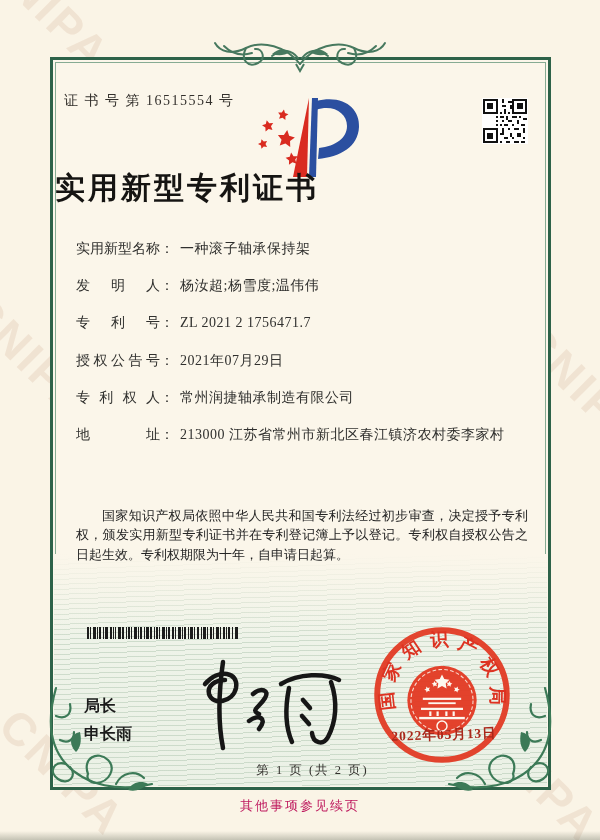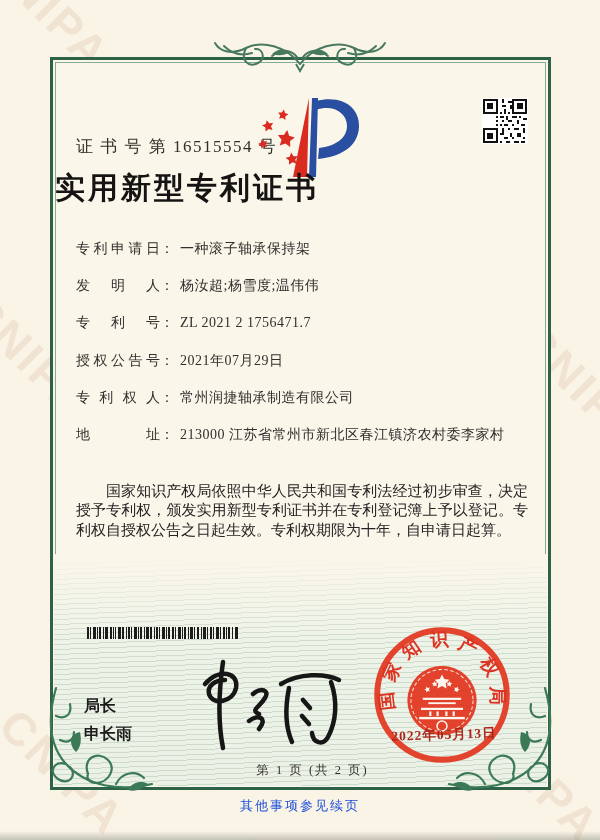--- a/index.html
+++ b/index.html
@@ -32,56 +32,56 @@
   }
   .guilloche{
     position:absolute;left:1px;right:1px;bottom:1px;height:232px;
     background-image:
       linear-gradient(180deg,#fbf6ea 0px, rgba(251,246,234,0) 85px),
       repeating-linear-gradient(178deg, rgba(122,160,128,0.28) 0 1px, rgba(122,160,128,0) 1px 5px),
       linear-gradient(180deg,#f0f4ea 0,#ebf1e6 100%);
   }
 
   
-  .cert-no{position:absolute;left:76px;top:92px;font-size:17px;letter-spacing:1.5px;color:#33302c;margin-top:43px;}
+  .cert-no{position:absolute;left:64px;top:92px;font-size:14px;letter-spacing:1.5px;color:#33302c;}
   .logo{position:absolute;left:256px;top:93px;width:115px;height:92px;}
   .qr{position:absolute;left:482px;top:98px;width:44px;height:44px;background:#fff;padding:1px;}
   .title{
     position:absolute;left:55px;top:168px;width:491px;text-align:left;
     font-size:30px;font-weight:bold;letter-spacing:3px;color:#151412;
   }
 
   
   .row{position:absolute;left:76px;font-size:14px;color:#30302e;white-space:nowrap;}
   .flabel{display:inline-block;width:84px;text-align:justify;text-align-last:justify;vertical-align:bottom;}
   .fcolon{display:inline-block;margin-right:6px;}
   .fvalue{letter-spacing:.5px;}
   .grant-right{position:absolute;left:259px;top:0;}
   .grant-right .flabel{width:70px;}
 
   
   .paras{
-    position:absolute;left:76px;top:482px;width:452px;
-    font-size:15px;line-height:19.3px;text-align:justify;color:#242424;
+    position:absolute;left:76px;top:506px;width:452px;
+    font-size:13px;line-height:19.3px;text-align:justify;color:#242424;
   }
   .paras p{margin:0;text-indent:2em;}
 
   
   .barcode{position:absolute;left:87px;top:627px;width:152px;height:12px;}
   .director{position:absolute;left:84px;top:692px;font-family:"Liberation Sans","DejaVu Sans",sans-serif;
     font-weight:bold;font-size:16px;color:#1c1c1c;line-height:28px;}
   .signature{position:absolute;left:185px;top:650px;width:170px;height:105px;}
   .seal{position:absolute;left:369px;top:622px;width:146px;height:146px;}
   .seal-date{
     position:absolute;left:370px;top:726px;width:148px;text-align:center;
     font-size:13.5px;font-weight:bold;color:#a9271a;letter-spacing:1px;
     transform:rotate(-2deg);
   }
   .page-info{position:absolute;left:55px;top:762px;width:515px;text-align:center;font-size:12.5px;color:#33312d;letter-spacing:2px;}
-  .footer-note{position:absolute;left:0;top:797px;width:600px;text-align:center;font-size:13px;color:#1d4ed8;letter-spacing:2px;}
+  .footer-note{position:absolute;left:0;top:797px;width:600px;text-align:center;font-size:13px;color:#be185d;letter-spacing:2px;}
 
   
   .orn-top{position:absolute;left:212px;top:40px;width:176px;height:40px;}
   .orn-bl{position:absolute;left:40px;top:686px;width:130px;height:112px;}
   .orn-br{position:absolute;left:431px;top:686px;width:130px;height:112px;transform:scaleX(-1);}
 
   .scan-edge{position:absolute;left:0;right:0;bottom:0;height:9px;
     background:linear-gradient(180deg, rgba(110,115,100,0) 0, rgba(110,115,100,0.38) 100%);}
 </style>
 </head>
@@ -130,21 +130,21 @@
     M8 8h2v1H8z M11 8h1v2h-1z M14 8h2v1h-2z M17 8h1v1h-1z M19 9h2v1h-2z
     M9 10h1v1H9z M12 10h2v1h-2z M16 10h1v2h-1z M8 12h1v1H8z M10 12h2v1h-2z
     M14 12h1v1h-1z M18 12h2v1h-2z M9 14h1v2H9z M12 14h1v1h-1z M15 14h2v1h-2z
     M19 14h1v2h-1z M8 16h2v1H8z M13 16h1v2h-1z M16 16h2v2h-2z M10 18h2v1h-2z
     M14 18h1v1h-1z M19 18h1v1h-1z M8 20h1v1H8z M11 20h2v1h-2z M15 20h2v1h-2z M18 20h2v1h-2z"></path>
 </svg>
 
 <div class="title">实用新型专利证书</div>
 
 <div class="row" style="top:240px">
-  <span class="flabel">专利申请日</span><span class="fcolon">：</span><span class="fvalue">一种滚子轴承保持架</span>
+  <span class="flabel">实用新型名称</span><span class="fcolon">：</span><span class="fvalue">一种滚子轴承保持架</span>
 </div>
 <div class="row" style="top:277px">
   <span class="flabel">发明人</span><span class="fcolon">：</span><span class="fvalue">杨汝超;杨雪度;温伟伟</span>
 </div>
 <div class="row" style="top:314px">
   <span class="flabel">专利号</span><span class="fcolon">：</span><span class="fvalue">ZL 2021 2 1756471.7</span>
 </div>
 <div class="row" style="top:352px">
   <span class="flabel">授权公告号</span><span class="fcolon">：</span><span class="fvalue">2021年07月29日</span>
 </div>

